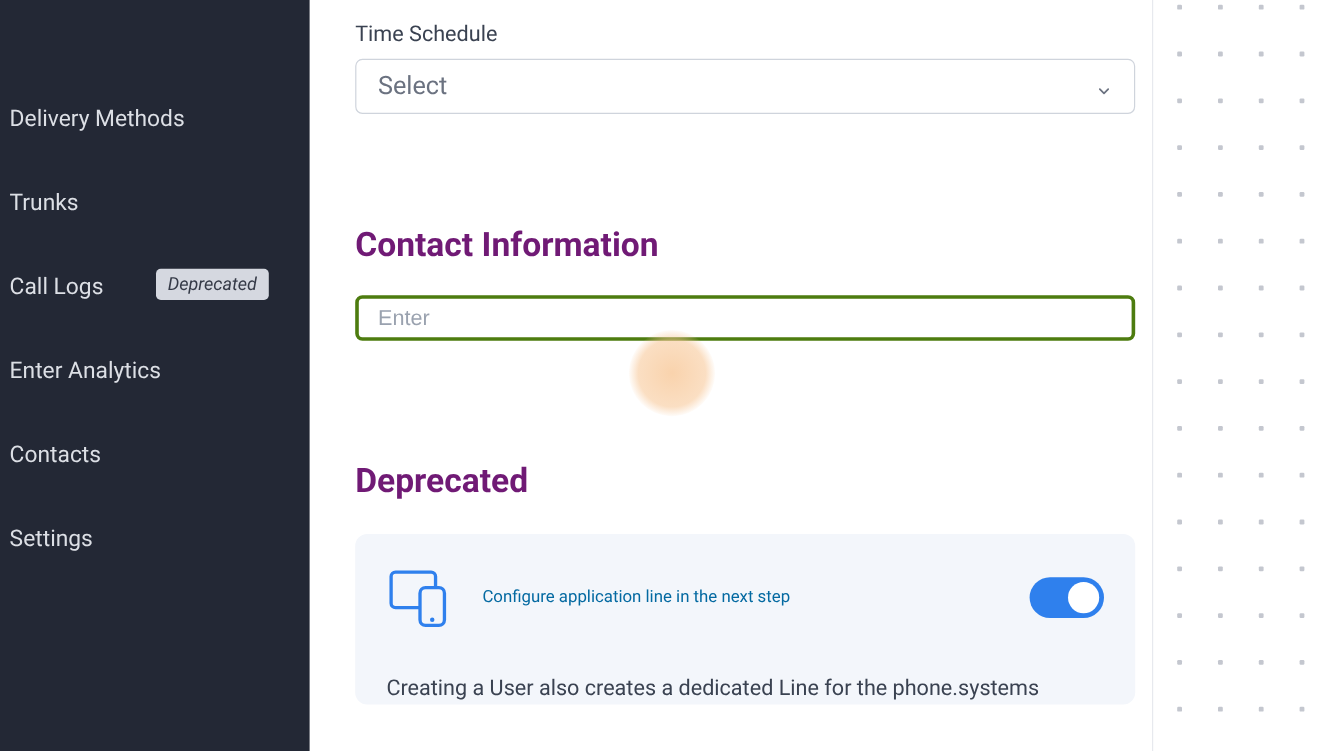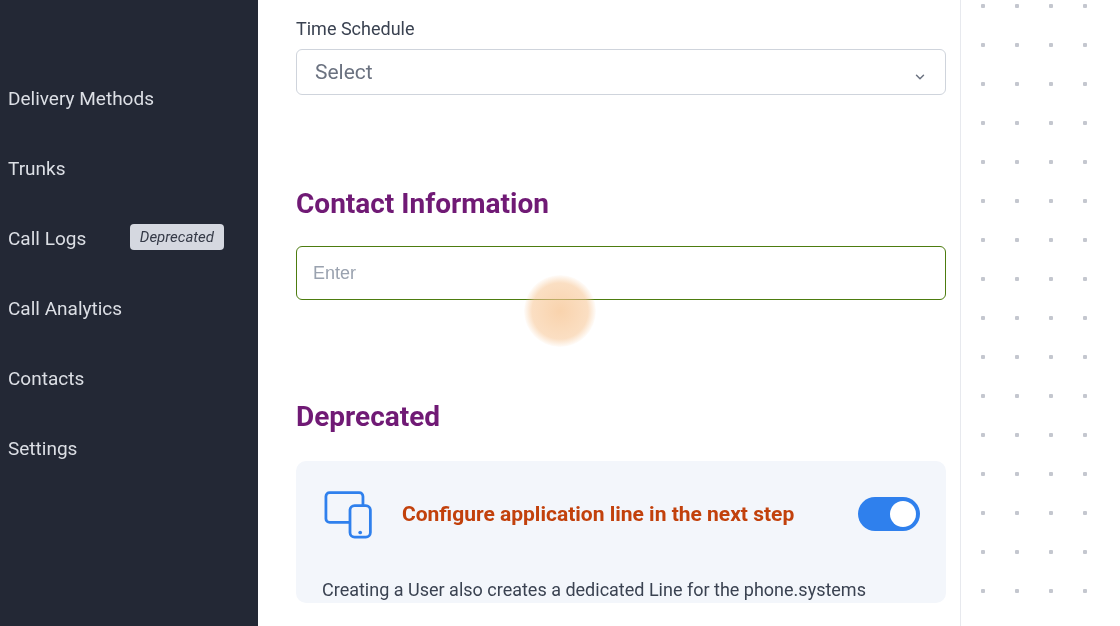--- a/index.html
+++ b/index.html
@@ -83,22 +83,22 @@
       color: #701a75;
       margin-top: 92px;
       margin-bottom: 26px;
     }
     .section-title.app {
       margin-top: 100px;
       margin-bottom: 28px;
     }
     .text-input {
       width: 100%;
-      height: 54px;
-      border: 1px solid #4d7c0f;
+      height: 38px;
+      border: 3px solid #4d7c0f;
       border-radius: 6px;
       padding: 0 16px;
       font-size: 18px;
       color: #3a4251;
       outline: none;
       background: #fff;
     }
     .text-input::placeholder {
       color: #9aa2af;
     }
@@ -113,23 +113,23 @@
       align-items: center;
       position: relative;
     }
     .device-icon {
       width: 56px;
       height: 50px;
       margin-right: 24px;
       flex-shrink: 0;
     }
     .app-card-title {
-      font-size: 21px;
-      font-weight: 700;
-      color: #c2410c;
+      font-size: 14px;
+      font-weight: 400;
+      color: #0369a1;
       flex: 1;
     }
     .toggle {
       width: 62px;
       height: 34px;
       background: #2f80ed;
       border-radius: 20px;
       position: relative;
       cursor: pointer;
       flex-shrink: 0;
@@ -191,21 +191,21 @@
     <span class="sidebar-item-label">Delivery Methods</span>
   </div>
   <div class="sidebar-item">
     <span class="sidebar-item-label">Trunks</span>
   </div>
   <div class="sidebar-item">
     <span class="sidebar-item-label">Call Logs</span>
     <span class="badge">Deprecated</span>
   </div>
   <div class="sidebar-item">
-    <span class="sidebar-item-label">Call Analytics</span>
+    <span class="sidebar-item-label">Enter Analytics</span>
   </div>
   <div class="sidebar-item">
     <span class="sidebar-item-label">Contacts</span>
   </div>
   <div class="sidebar-item">
     <span class="sidebar-item-label">Settings</span>
   </div>
 </div>
 
 <div class="main">

